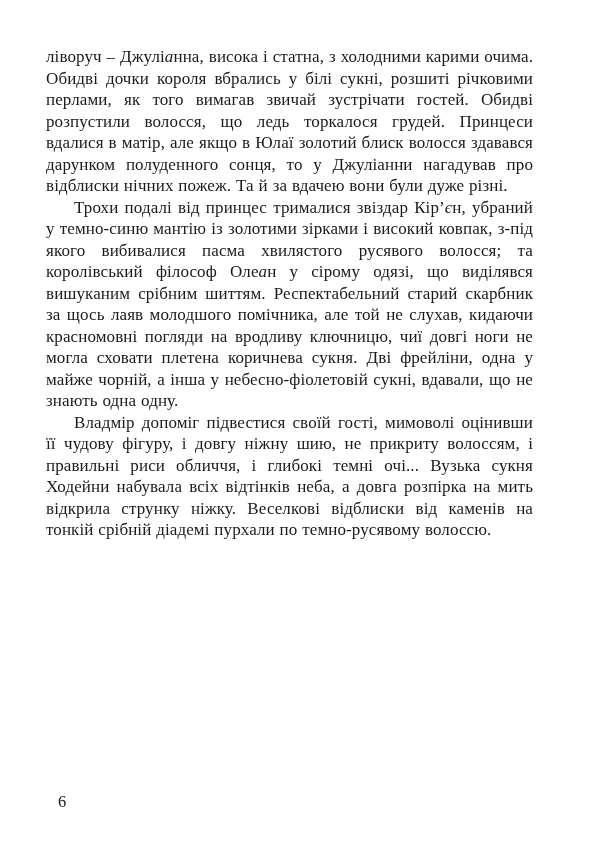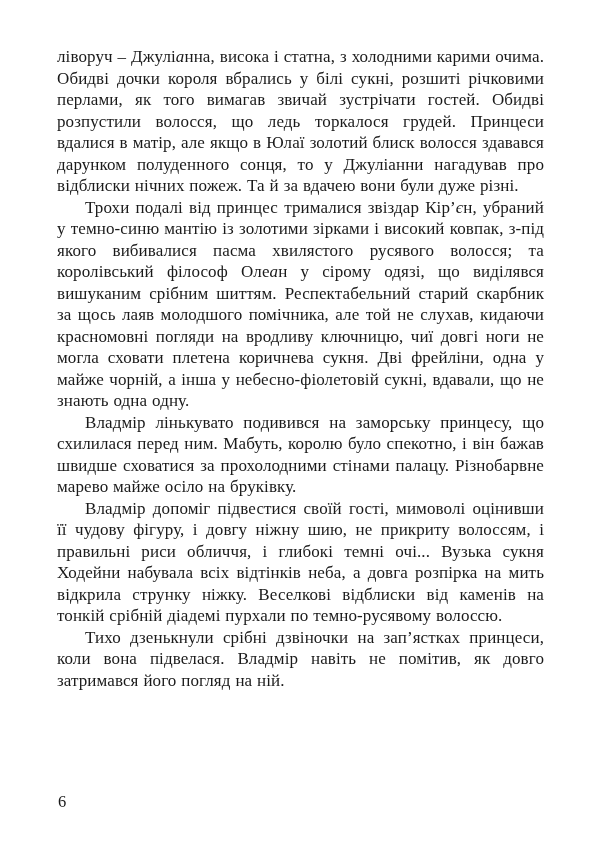--- a/index.html
+++ b/index.html
@@ -13,21 +13,21 @@
     height: 851px;
     margin: 0 auto;
     background: #ffffff;
     color: #1a1a1a;
     font-family: "Liberation Serif", "DejaVu Serif", serif;
     overflow: hidden;
   }
   .text-block {
     position: absolute;
     top: 46px;
-    left: 57px;
+    left: 46px;
     width: 487px;
   }
   .para {
     margin: 0;
     padding: 0;
     font-size: 17px;
     line-height: 21.5px;
     text-align: justify;
     letter-spacing: 0.1px;
     word-spacing: 0.5px;
@@ -47,18 +47,16 @@
     color: #1a1a1a;
   }
 </style>
 </head>
 <body>
 
 <div class="page">
   <div class="text-block">
       <p class="para">ліворуч – Джулі<i>а</i>нна, висока і статна, з холодними карими очима. Обидві дочки короля вбрались у білі сукні, розшиті річковими перлами, як того вимагав звичай зустрічати гостей. Обидві розпустили волосся, що ледь торкалося грудей. Принцеси вдалися в матір, але якщо в Юлаї золотий блиск волосся здавався дарунком полуденного сонця, то у Джуліанни нагадував про відблиски нічних пожеж. Та й за вдачею вони були дуже різні.</p>
       <p class="para indent">Трохи подалі від принцес трималися звіздар Кір’<i>є</i>н, убраний у темно-синю мантію із золотими зірками і високий ковпак, з-під якого вибивалися пасма хвилястого русявого волосся; та королівський філософ Оле<i>а</i>н у сірому одязі, що виділявся вишуканим срібним шиттям. Респектабельний старий скарбник за щось лаяв молодшого помічника, але той не слухав, кидаючи красномовні погляди на вродливу ключницю, чиї довгі ноги не могла сховати плетена коричнева сукня. Дві фрейліни, одна у майже чорній, а інша у небесно-фіолетовій сукні, вдавали, що не знають одна одну.</p>
-      <p class="para indent">Владмір лінькувато подивився на заморську принцесу, що схилилася перед ним. Мабуть, королю було спекотно, і він бажав швидше сховатися за прохолодними стінами палацу. Різнобарвне марево майже осіло на бруківку.</p>
       <p class="para indent">Владмір допоміг підвестися своїй гості, мимоволі оцінивши її чудову фігуру, і довгу ніжну шию, не прикриту волоссям, і правильні риси обличчя, і глибокі темні очі... Вузька сукня Ходейни набувала всіх відтінків неба, а довга розпірка на мить відкрила струнку ніжку. Веселкові відблиски від каменів на тонкій срібній діадемі пурхали по темно-русявому волоссю.</p>
-      <p class="para indent">Тихо дзенькнули срібні дзвіночки на зап’ястках принцеси, коли вона підвелася. Владмір навіть не помітив, як довго затримався його погляд на ній.</p>
     </div>
   <div class="page-number">6</div>
 </div>
 
 </body></html>

